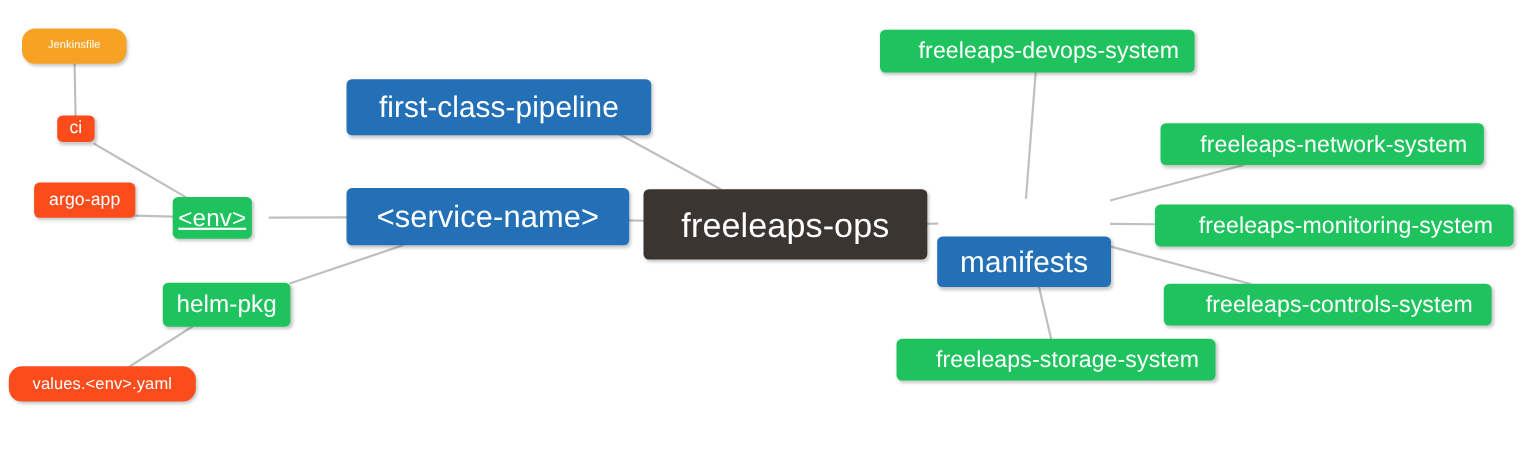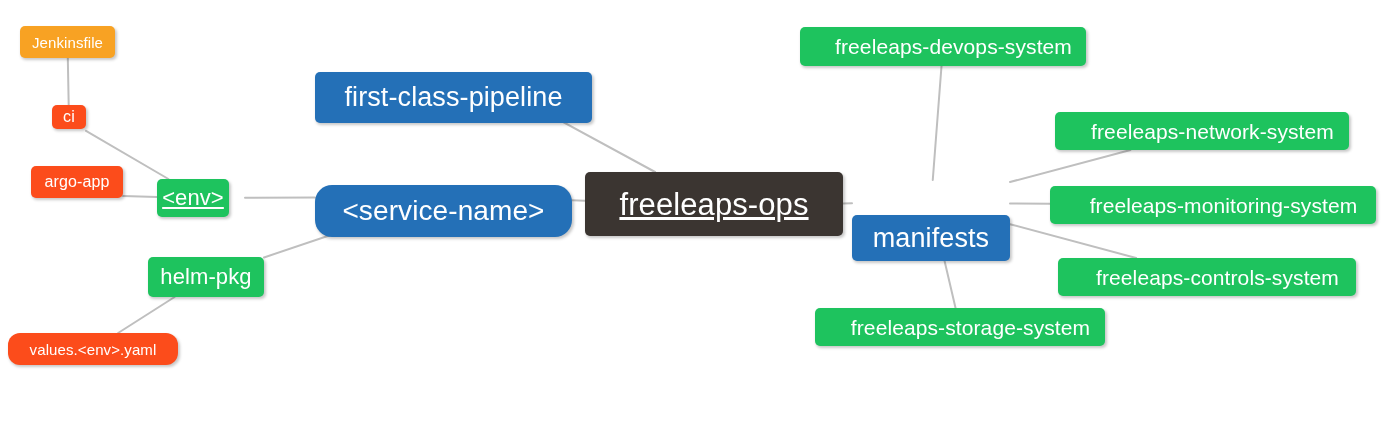--- a/index.html
+++ b/index.html
@@ -54,21 +54,21 @@
   .c-orange { background: #f8a223; }
 
   
   .s-root   { font-size: 31px; }
   .s-l1-big { font-size: 28px; }
   .s-l1     { font-size: 27px; margin-top: 35px; }
   .s-l2     { font-size: 22px; }
   .s-l2-sm  { font-size: 21px; padding-left: 21px; }
   .s-l3     { font-size: 16px; }
   .s-l3-sm  { font-size: 15px; border-radius: 12px; }
-  .s-l4     { font-size: 15px; }
+  .s-l4     { font-size: 10px; border-radius: 12px; }
 </style>
 </head>
 <body>
 
 <div id="mindmap">
   <svg id="edges" viewBox="0 0 1390 421" xmlns="http://www.w3.org/2000/svg">
       <line x1="585" y1="200.66173752310536" x2="572" y2="200.32532347504622" stroke="#bfbfbf" stroke-width="2" stroke-linecap="round"></line>
       <line x1="843" y1="203.40552995391704" x2="852" y2="203.36405529953916" stroke="#bfbfbf" stroke-width="2" stroke-linecap="round"></line>
       <line x1="655.0883392226149" y1="172" x2="500.4452296819788" y2="88" stroke="#bfbfbf" stroke-width="2" stroke-linecap="round"></line>
       <line x1="315" y1="197.52989690721648" x2="245" y2="197.81855670103093" stroke="#bfbfbf" stroke-width="2" stroke-linecap="round"></line>
@@ -77,24 +77,24 @@
       <line x1="157" y1="196.93548387096774" x2="123" y2="196.11290322580646" stroke="#bfbfbf" stroke-width="2" stroke-linecap="round"></line>
       <line x1="174.61111111111111" y1="297" x2="118.11111111111111" y2="333" stroke="#bfbfbf" stroke-width="2" stroke-linecap="round"></line>
       <line x1="68.69620253164557" y1="105" x2="67.80379746835443" y2="58" stroke="#bfbfbf" stroke-width="2" stroke-linecap="round"></line>
       <line x1="932.7635782747603" y1="180" x2="941.5047923322684" y2="66" stroke="#bfbfbf" stroke-width="2" stroke-linecap="round"></line>
       <line x1="1010" y1="182.0110701107011" x2="1130.486111111111" y2="150" stroke="#bfbfbf" stroke-width="2" stroke-linecap="round"></line>
       <line x1="1010" y1="203.56028368794327" x2="1050" y2="203.84397163120568" stroke="#bfbfbf" stroke-width="2" stroke-linecap="round"></line>
       <line x1="1010" y1="224.18115942028984" x2="1136.1351351351352" y2="258" stroke="#bfbfbf" stroke-width="2" stroke-linecap="round"></line>
       <line x1="936.3790322580645" y1="226" x2="955.5564516129032" y2="308" stroke="#bfbfbf" stroke-width="2" stroke-linecap="round"></line>
     </svg>
   <div id="node-layer">
-      <div class="node c-root s-root" style="left: 585px; top: 172px; width: 258px; height: 64px; text-decoration: underline;">
+      <div class="node c-root s-root" style="left: 585px; top: 172px; width: 258px; height: 64px;">
         <span class="node-label">freeleaps-ops</span>
       </div>
-      <div class="node c-blue s-l1-big" style="left: 315px; top: 185px; width: 257px; height: 52px; border-radius: 17px;">
+      <div class="node c-blue s-l1-big" style="left: 315px; top: 171px; width: 257px; height: 52px;">
         <span class="node-label">&lt;service-name&gt;</span>
       </div>
       <div class="node c-blue s-l1" style="left: 852px; top: 180px; width: 158px; height: 46px;">
         <span class="node-label">manifests</span>
       </div>
       <div class="node c-blue s-l1" style="left: 315px; top: 37px; width: 277px; height: 51px;">
         <span class="node-label">first-class-pipeline</span>
       </div>
       <div class="node c-green s-l2" style="left: 157px; top: 179px; width: 72px; height: 38px; text-decoration: underline;">
         <span class="node-label">&lt;env&gt;</span>

